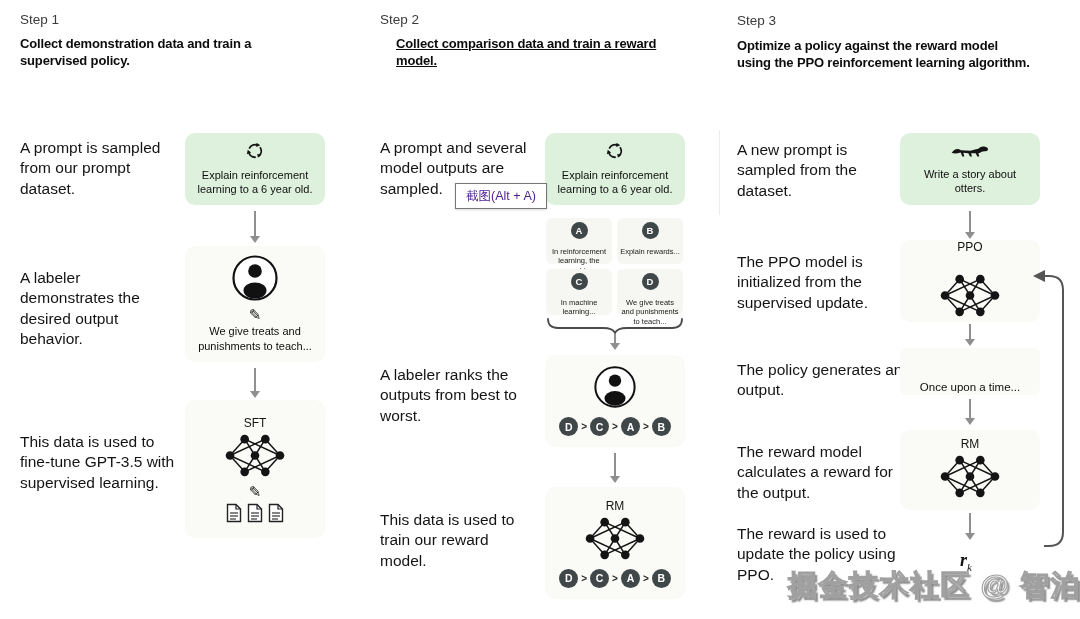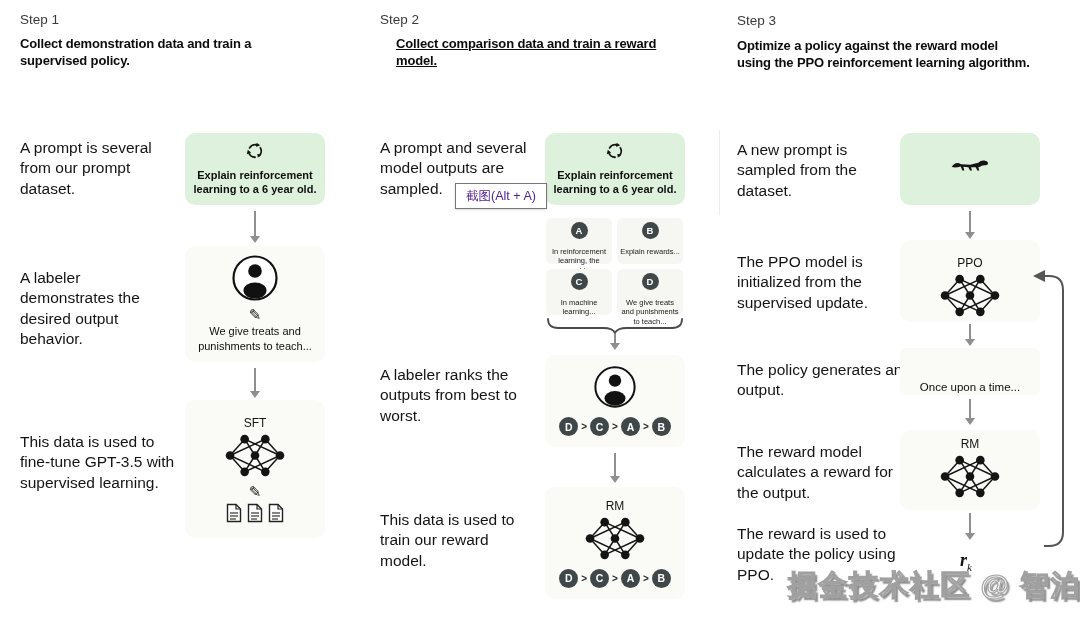--- a/index.html
+++ b/index.html
@@ -3,21 +3,21 @@
 <meta charset="utf-8">
 <style>
   html,body{margin:0;padding:0;}
   body{width:1080px;height:619px;background:#ffffff;position:relative;overflow:hidden;
        font-family:"Liberation Sans",sans-serif;color:#111;}
   .abs{position:absolute;}
   .step-label{font-size:13.5px;color:#3a3a3a;}
   .heading{font-size:13px;font-weight:bold;line-height:1.27;letter-spacing:-0.15px;color:#0c0c0c;}
   .caption{font-size:15.5px;line-height:1.32;color:#141414;}
   .card{background:#fafaf7;border-radius:10px;display:flex;flex-direction:column;align-items:center;}
-  .prompt-card{background:#def1dc;border-radius:10px;display:flex;flex-direction:column;align-items:center;justify-content:center;font-weight:bold;}
+  .prompt-card{background:#def1dc;border-radius:10px;display:flex;flex-direction:column;align-items:center;justify-content:center;}
   .box-caption{font-size:11px;line-height:1.3;text-align:center;color:#0e0e0e;}
   .model-label{font-size:12px;color:#141414;}
   .pencil{font-size:15px;line-height:1;color:#111;}
   .arrow{position:absolute;width:12px;display:flex;flex-direction:column;align-items:center;}
   .arrow .shaft{width:2px;background:#8f8f8f;flex:1;}
   .arrow .head{width:0;height:0;border-left:5px solid transparent;border-right:5px solid transparent;border-top:7px solid #8f8f8f;}
   .grid2{position:absolute;display:grid;grid-template-columns:66px 66px;grid-template-rows:46px 46px;gap:5px;}
   .gcell{background:#f6f6f3;border-radius:6px;display:flex;flex-direction:column;align-items:center;padding-top:4px;box-sizing:border-box;}
   .gbadge{width:17px;height:17px;border-radius:50%;background:#3f4748;color:#fff;font-size:9.5px;font-weight:bold;
           display:flex;align-items:center;justify-content:center;flex:none;}
@@ -96,21 +96,21 @@
 <div class="abs heading" style="left:20px;top:36px;width:250px;">Collect demonstration data and train a supervised policy.</div>
 
 <div class="abs step-label" style="left:380px;top:12px;">Step 2</div>
 <div class="abs heading" style="left:396px;top:36px;width:270px;text-decoration:underline;">Collect comparison data and train a reward model.</div>
 
 <div class="abs step-label" style="left:737px;top:13px;">Step 3</div>
 <div class="abs heading" style="left:737px;top:38px;width:295px;">Optimize a policy against the reward model using the PPO reinforcement learning algorithm.</div>
 
 <div class="divider"></div>
 
-<div class="abs caption" style="left:20px;top:138px;width:160px;">A prompt is several from our prompt dataset.</div>
+<div class="abs caption" style="left:20px;top:138px;width:160px;">A prompt is sampled from our prompt dataset.</div>
 
 <div class="abs prompt-card" style="left:185px;top:133px;width:140px;height:72px;">
   <span style="margin-bottom:4px;">
     <svg width="18" height="18" viewBox="0 0 26 26">
         <use href="#cycle"></use>
       </svg>
   </span>
   <div class="box-caption" style="width:125px;">Explain reinforcement learning to a 6 year old.</div>
 </div>
 
@@ -242,30 +242,31 @@
 </div>
 
 <div class="abs caption" style="left:737px;top:140px;width:170px;">A new prompt is sampled from the dataset.</div>
 
 <div class="abs prompt-card" style="left:900px;top:133px;width:140px;height:72px;">
   <span style="margin-bottom:3px;">
     <svg width="38" height="17" viewBox="0 0 57 24">
         <use href="#otter"></use>
       </svg>
   </span>
+  <div class="box-caption" style="width:110px;">Write a story about otters.</div>
 </div>
 
 <div class="arrow" style="left:964px;top:211px;height:28px;">
     <div class="shaft"></div>
     <div class="head"></div>
   </div>
 
 <div class="abs caption" style="left:737px;top:252px;width:165px;">The PPO model is initialized from the supervised update.</div>
 
-<div class="abs card" style="left:900px;top:240px;width:140px;height:82px;justify-content:flex-end;">
+<div class="abs card" style="left:900px;top:240px;width:140px;height:82px;justify-content:space-between;">
   <div class="model-label">PPO</div>
   <span style="margin-top:3px;">
     <svg width="62" height="45" viewBox="0 0 72 52">
         <use href="#net"></use>
       </svg>
   </span>
 </div>
 
 <div class="arrow" style="left:964px;top:324px;height:22px;">
     <div class="shaft"></div>

